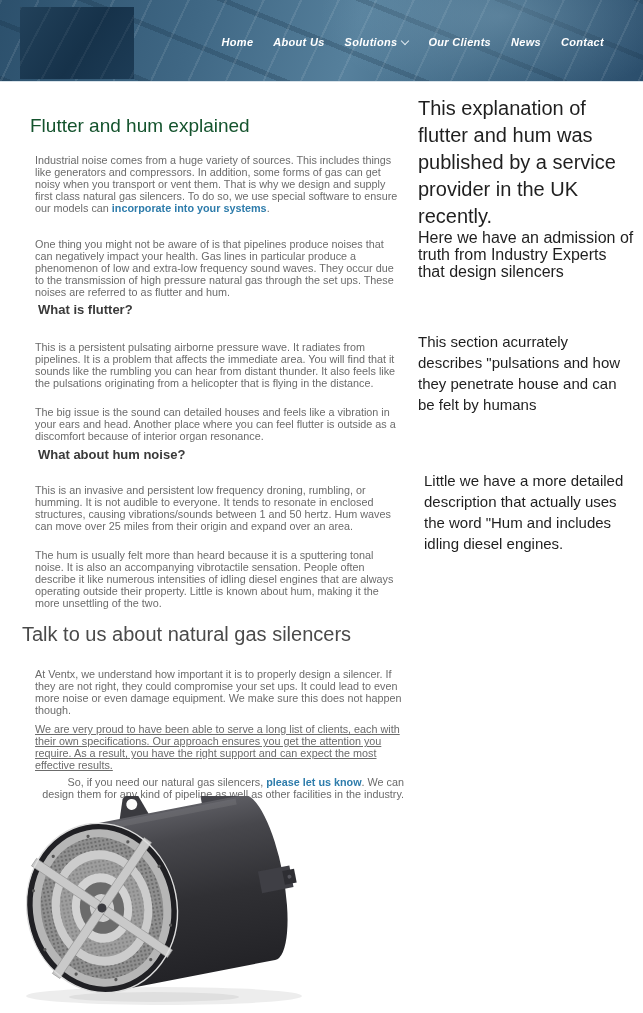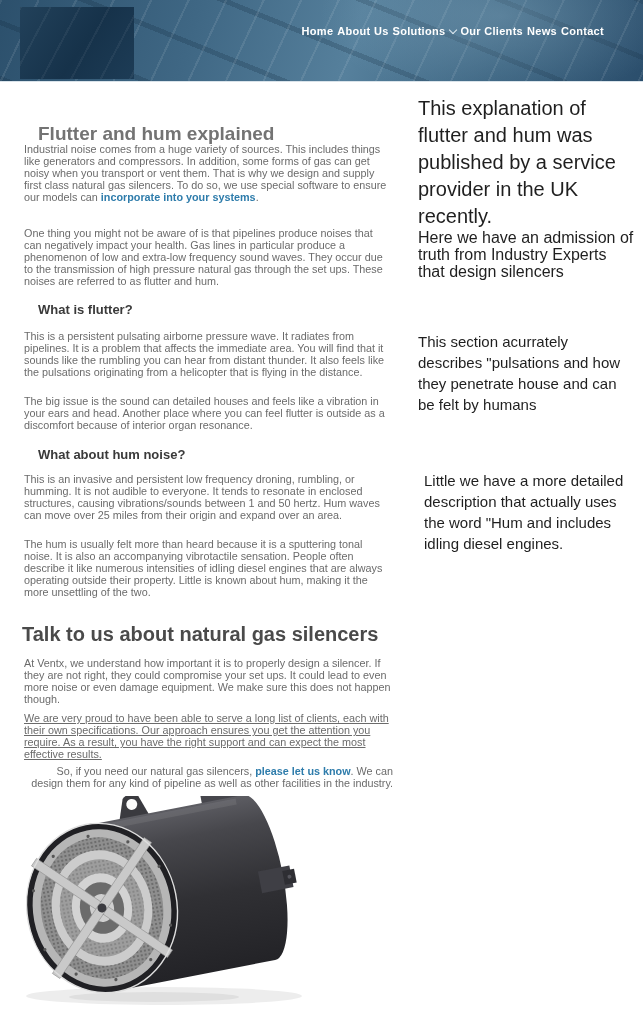--- a/index.html
+++ b/index.html
@@ -11,37 +11,37 @@
     background:
       radial-gradient(ellipse 260px 120px at 78% 20%, rgba(150,185,205,.35), transparent 70%),
       repeating-linear-gradient(115deg, rgba(255,255,255,.09) 0 2px, transparent 2px 34px),
       repeating-linear-gradient(22deg, rgba(15,38,58,.22) 0 5px, transparent 5px 52px),
       linear-gradient(105deg,#2c506c 0%,#3f6784 30%,#56809c 55%,#3a627f 78%,#2b4e6c 100%);
     border-bottom:1px solid #d9e3ea;}
   .logo-block{position:absolute;left:20px;top:7px;width:114px;height:72px;cursor:pointer;
     background:
       repeating-linear-gradient(118deg, rgba(255,255,255,.05) 0 2px, transparent 2px 26px),
       linear-gradient(125deg,#22415a 0%,#16324a 55%,#1d3c56 100%);}
-  .main-nav{position:absolute;right:39px;top:25px;display:flex;align-items:center;gap:4px;}
+  .main-nav{position:absolute;right:39px;top:36px;display:flex;align-items:center;gap:20px;font-style:italic;}
   .main-nav a{color:#ffffff;font-size:11px;font-weight:700;letter-spacing:.3px;
     text-decoration:none;white-space:nowrap;display:flex;align-items:center;gap:5px;cursor:pointer;}
   .chev{width:5px;height:5px;border-right:1.5px solid #dfe9f0;border-bottom:1.5px solid #dfe9f0;
     transform:rotate(45deg);display:inline-block;margin-top:-3px;}
 
   
   .abs{position:absolute;}
   .post-meta{left:22px;top:96px;width:369px;font-size:8px;font-weight:700;color:#979797;
     letter-spacing:1.3px;}
-  .post-title{left:22px;top:107px;width:369px;font-size:19px;font-weight:700;color:#737373;margin:16px;}
-  .para{left:22px;width:369px;font-size:10.8px;line-height:12.1px;color:#6b6b6b;margin:2px;}
+  .post-title{left:22px;top:107px;width:369px;font-size:19px;font-weight:400;color:#14532d;margin:8px;}
+  .para{left:22px;width:369px;font-size:10.8px;line-height:12.1px;color:#6b6b6b;margin:13px;}
   .p1{top:141px;} .p2{top:225px;} .p3{top:328px;} .p4{top:393px;}
   .p5{top:471px;} .p6{top:536px;} .p7{top:655px;} .p8{top:710px;text-decoration:underline;} .p9{top:763px;text-align:right;}
   .h3{left:38px;width:369px;font-size:13px;font-weight:700;color:#3a3a3a;margin:0;}
   .h3-flutter{top:302px;} .h3-hum{top:447px;}
-  .h2-talk{left:22px;top:623px;width:380px;font-size:20px;font-weight:700;color:#4a4a4a;margin:0;}
+  .h2-talk{left:22px;top:623px;width:380px;font-size:20px;font-weight:400;color:#4a4a4a;margin:0;}
   a.inline-link{color:#2e7cab;font-weight:700;text-decoration:none;cursor:pointer;}
 
   
   .note{color:#1f1f1f;margin:0;font-family:"Liberation Sans","DejaVu Sans",sans-serif;}
   .note-1{left:418px;top:95px;width:218px;font-size:20px;line-height:27px;}
   .note-2{left:418px;top:229px;width:218px;font-size:16px;line-height:17px;}
   .note-3{left:418px;top:331px;width:212px;font-size:15px;line-height:21px;}
   .note-4{left:424px;top:470px;width:200px;font-size:15px;line-height:21px;}
 
   

